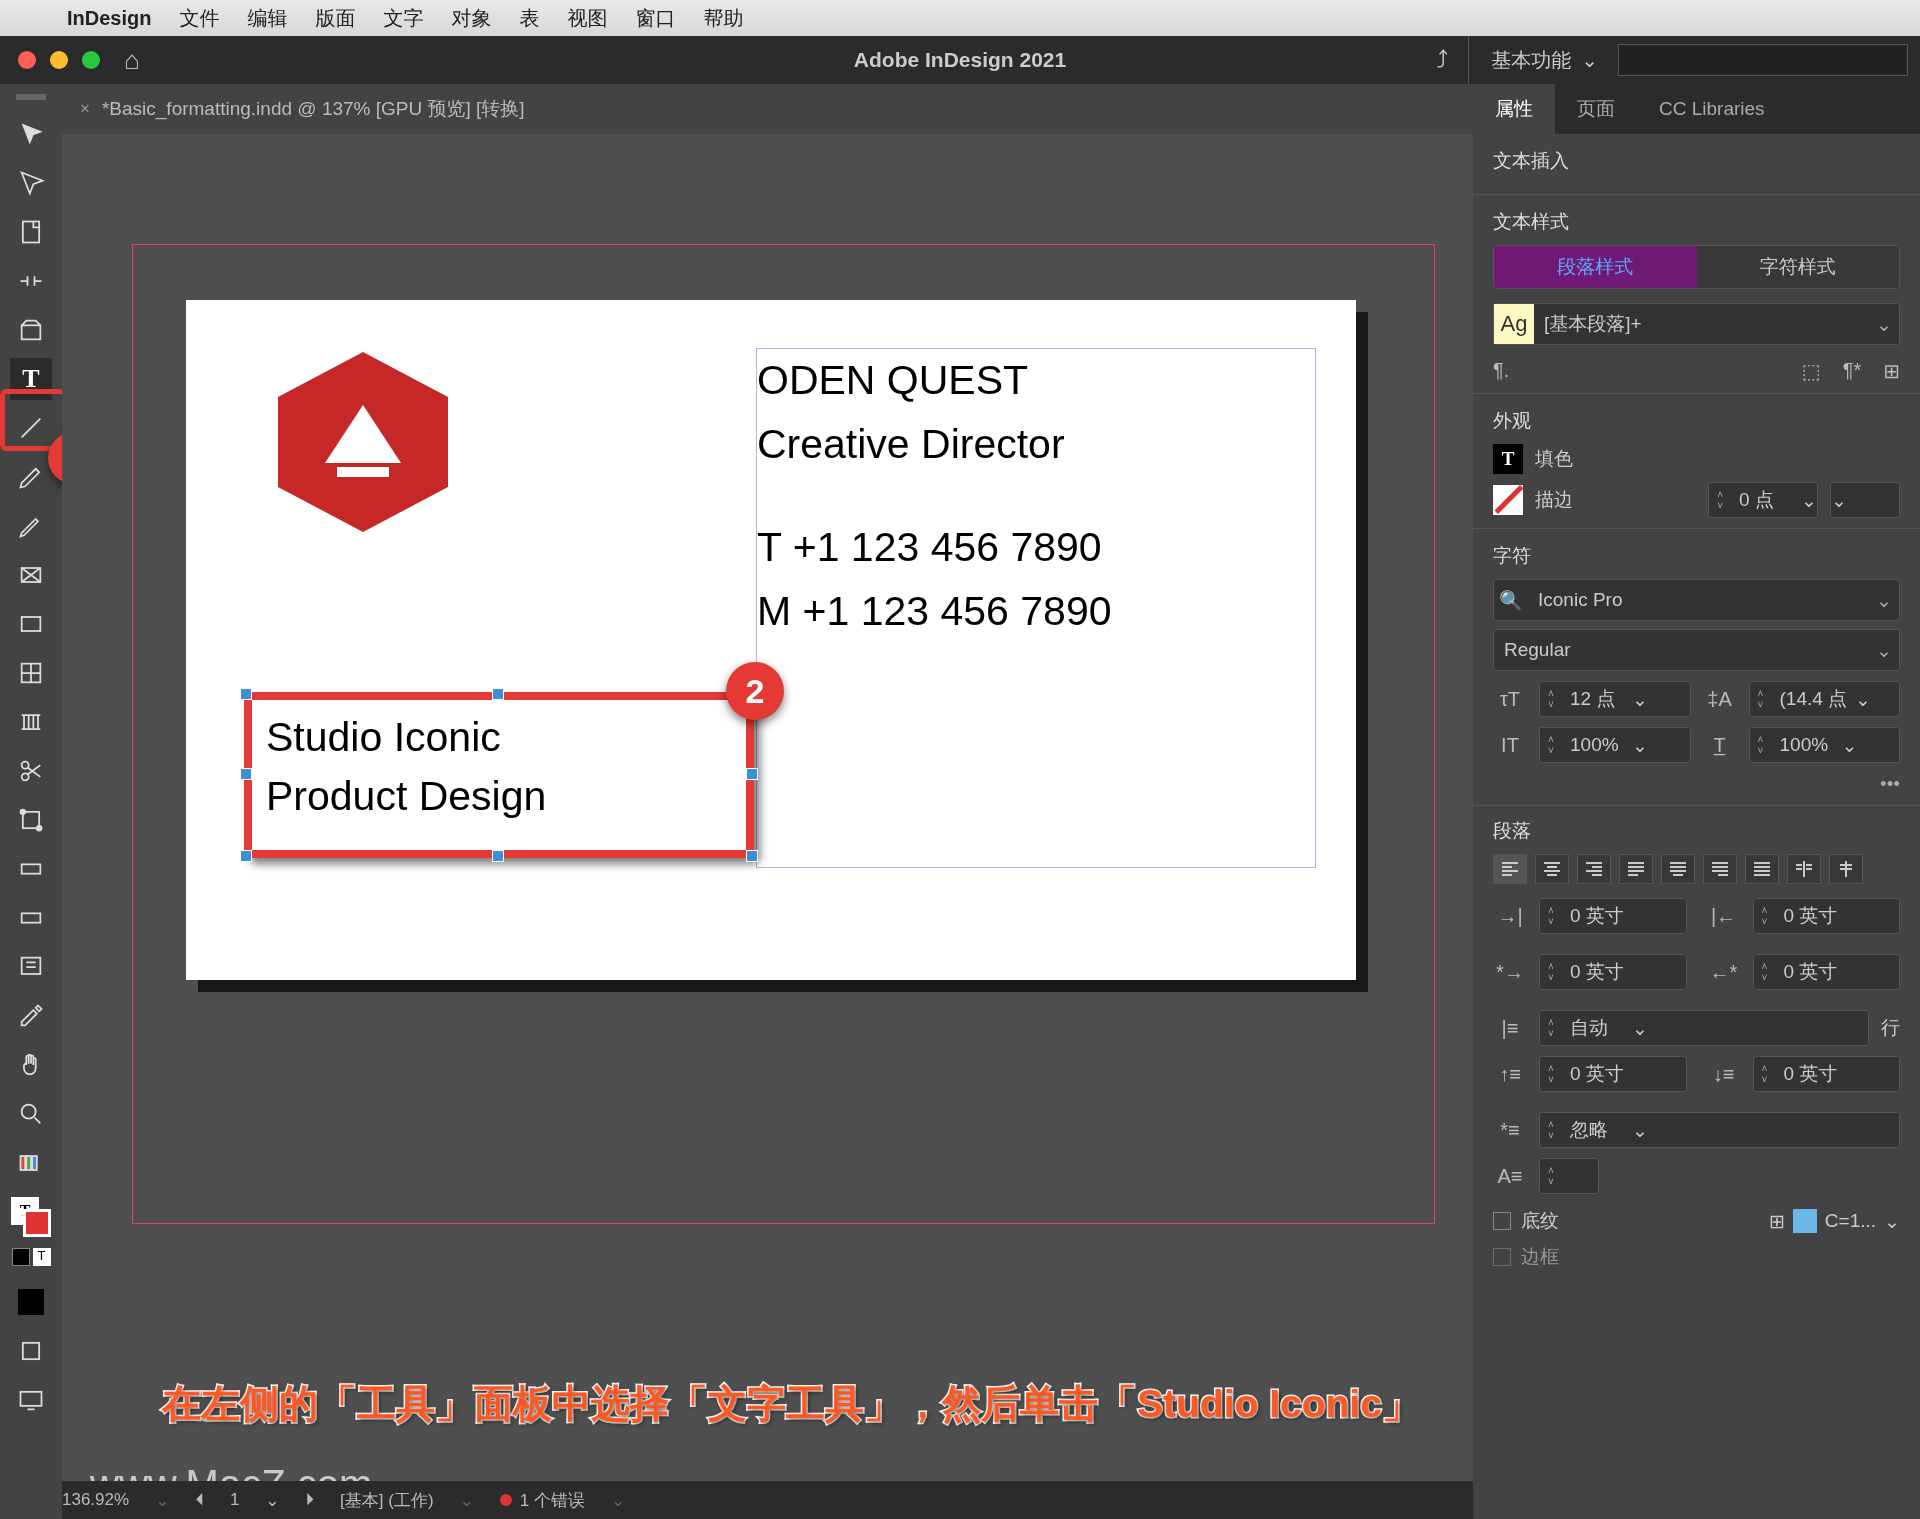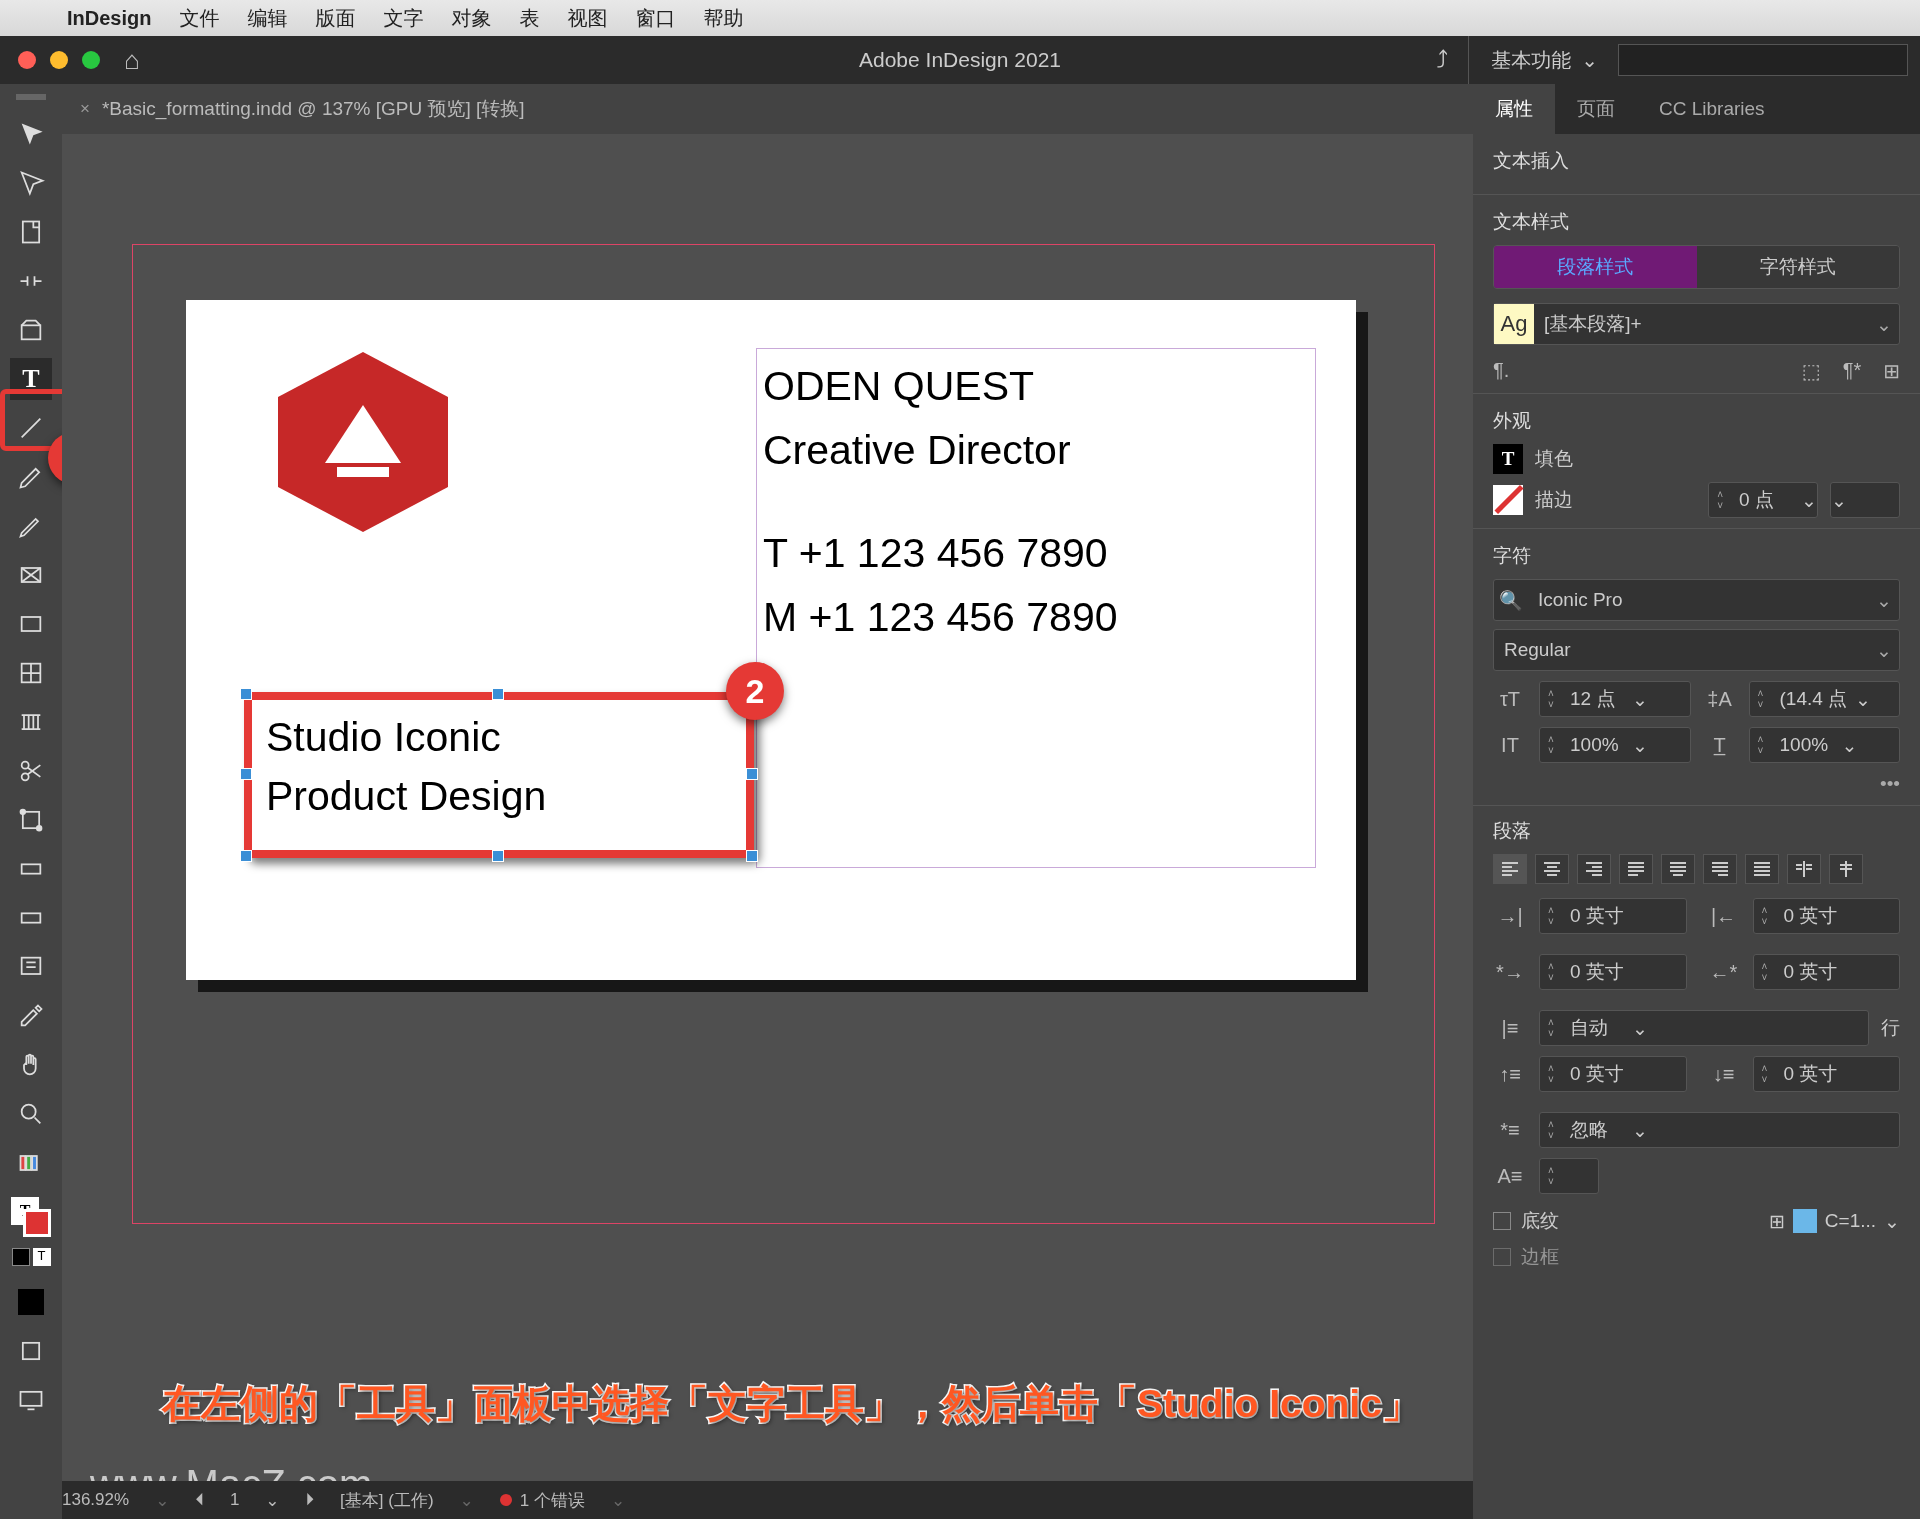--- a/index.html
+++ b/index.html
@@ -4,21 +4,21 @@
 <style>
 * { margin: 0; padding: 0; box-sizing: border-box; font-family: -apple-system, "Helvetica Neue", Arial, sans-serif; }
 body { background: #333; width: 1920px; height: 1519px; overflow: hidden; position: relative; }
 .macbar { height: 36px; background: linear-gradient(#e8e8e8,#d8d8d8); display: flex; align-items: center; padding: 0 18px; font-size: 20px; gap: 28px; color: #222; }
 .macbar .apple { font-size: 22px; }
 .macbar .app { font-weight: 700; margin-left: 21px; }
 .winbar { height: 48px; background: #2b2b2b; display: flex; align-items: center; position: relative; }
 .traffic { display: flex; gap: 14px; padding-left: 18px; }
 .dot { width: 18px; height: 18px; border-radius: 50%; }
 .home { color: #bbb; margin-left: 24px; font-size: 26px; }
-.wintitle { position: absolute; left: 50%; transform: translateX(-50%); color: #ccc; font-size: 21px; }
+.wintitle { position: absolute; left: 50%; transform: translateX(-50%); color: #ccc; font-size: 21px; font-weight: bold; }
 .winright { margin-left: auto; display: flex; align-items: center; gap: 20px; padding-right: 12px; color: #ccc; }
 .workspace { display: flex; align-items: center; gap: 10px; font-size: 20px; border-left: 1px solid #555; padding-left: 22px; height: 48px; }
 .search { width: 290px; height: 32px; background: #222; border: 1px solid #555; }
 .main { display: flex; height: 1435px; }
 .tools { width: 62px; background: #434343; display: flex; flex-direction: column; align-items: center; padding-top: 10px; gap: 7px; }
 .tool { width: 42px; height: 42px; display: flex; align-items: center; justify-content: center; color: #ddd; font-size: 26px; position: relative; }
 .tool svg { width: 28px; height: 28px; stroke: #ddd; fill: none; stroke-width: 1.5; }
 .tool.type-t { background: #2b2b2b; color: #fff; font-family: Georgia; font-weight: 700; }
 .type-red { position: absolute; left: 0; top: 389px; width: 70px; height: 62px; border: 5px solid #e53935; border-radius: 6px; }
 .type-badge { position: absolute; left: 48px; top: 432px; width: 52px; height: 52px; border-radius: 50%; background: #e53935; color: #fff; font-size: 32px; font-weight: 700; display: flex; align-items: center; justify-content: center; box-shadow: 0 4px 8px rgba(0,0,0,.5); }
@@ -27,21 +27,21 @@
 .center { flex: 1; background: #4f4f4f; position: relative; }
 .tabbar { height: 50px; background: #434343; display: flex; align-items: center; padding-left: 18px; color: #bbb; font-size: 19px; gap: 12px; }
 .tabx { color: #999; font-size: 17px; }
 .canvas { position: absolute; left: 70px; top: 160px; right: 38px; height: 980px; }
 .bounds { position: absolute; inset: 0; border: 1px solid #d46; }
 .card { position: absolute; left: 54px; top: 56px; width: 1170px; height: 680px; background: #fff; box-shadow: 12px 12px 0 rgba(0,0,0,.7); }
 .logo { position: absolute; left: 92px; top: 52px; width: 170px; height: 180px; }
 .hex { width: 100%; height: 100%; background: #c62828; clip-path: polygon(50% 0, 100% 25%, 100% 75%, 50% 100%, 0 75%, 0 25%); display: flex; align-items: center; justify-content: center; }
 .tri { width: 0; height: 0; border-left: 38px solid transparent; border-right: 38px solid transparent; border-bottom: 58px solid #fff; position: relative; top: -8px; }
 .tri::after { content: ""; position: absolute; left: -26px; top: 62px; width: 52px; height: 10px; background: #fff; }
-.txt-right { position: absolute; left: 570px; top: 48px; width: 560px; height: 520px; border: 1px solid #c9a9d9; font-family: Georgia, serif; font-size: 41px; line-height: 1.55; padding: 6px; }
+.txt-right { position: absolute; left: 570px; top: 48px; width: 560px; height: 520px; border: 1px solid #c9a9d9; font-family: Georgia, serif; font-size: 41px; line-height: 1.55; padding: 0; }
 .txt-left { position: absolute; left: 68px; top: 400px; width: 490px; height: 150px; font-family: Georgia, serif; font-size: 41px; line-height: 1.45; padding: 8px 12px; }
 .sel-red { position: absolute; border: 8px solid #e53935; border-radius: 6px; box-shadow: 6px 6px 8px rgba(0,0,0,.5); }
 .sel-handle { position: absolute; width: 12px; height: 12px; background: #3b8fd6; border: 1px solid #fff; }
 .badge2 { position: absolute; width: 58px; height: 58px; border-radius: 50%; background: #e53935; color: #fff; font-size: 34px; font-weight: 700; display: flex; align-items: center; justify-content: center; box-shadow: 0 4px 10px rgba(0,0,0,.5); }
 .caption { position: absolute; left: 100px; bottom: 88px; font-size: 39px; font-weight: 700; color: #ff5722; -webkit-text-stroke: 3px #fff; paint-order: stroke; text-shadow: 2px 2px 4px rgba(0,0,0,.5); }
 .watermark { position: absolute; left: 28px; bottom: 12px; font-size: 40px; color: #fff; opacity: .7; font-weight: 300; }
 .status { position: absolute; left: 62px; right: 447px; bottom: 0; height: 38px; background: #2b2b2b; display: flex; align-items: center; color: #bbb; font-size: 17px; gap: 26px; }
 .status .sep { color: #666; }
 .err-dot { width: 12px; height: 12px; border-radius: 50%; background: #d33; display: inline-block; margin-right: 8px; }
 .rpanel { width: 447px; background: #434343; color: #ccc; font-size: 19px; overflow: hidden; }

